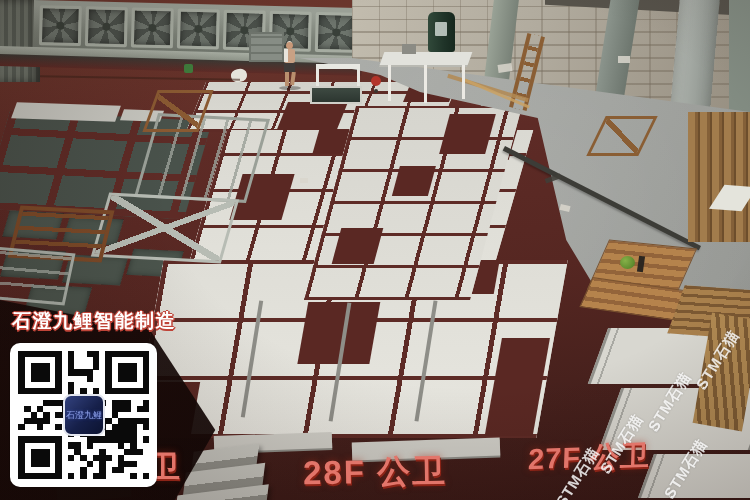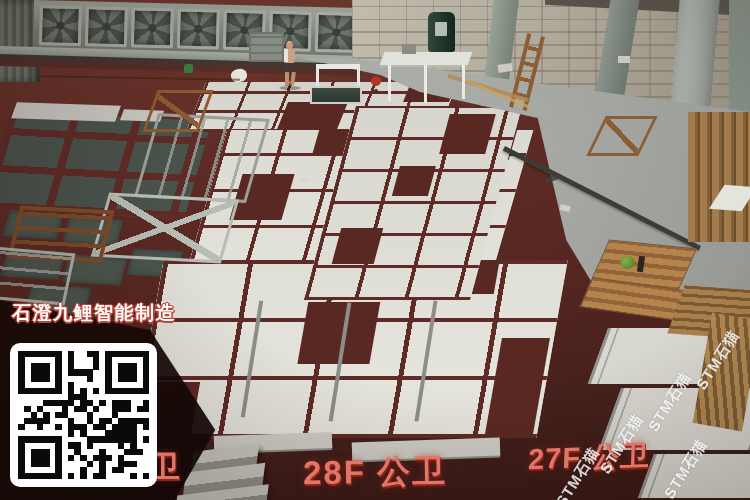--- a/index.html
+++ b/index.html
@@ -146,21 +146,21 @@
   .wm .tx{position:static;}
   .wm1{left:700px;top:388px;} .wm2{left:652px;top:430px;} .wm3{left:604px;top:472px;}
   .wm4{left:560px;top:505px;} .wm5{left:668px;top:497px;}
 
   .flabel{color:#e2756a;font-weight:bold;white-space:nowrap;z-index:6;
     text-shadow:0 0 7px rgba(160,40,22,.6),1px 2px 0 #8a2418;}
   .flabel-left{left:118px;top:446px;font-size:31px;z-index:5;}
   .flabel-center{left:303px;top:450px;font-size:33px;letter-spacing:2px;transform:rotate(-1deg);}
   .flabel-right{left:528px;top:438px;font-size:29px;letter-spacing:1px;transform:rotate(-2deg) skewX(-4deg);}
 
-  .brand{left:12px;top:300px;font-size:19px;font-weight:bold;color:#ffffff;letter-spacing:1.5px;white-space:nowrap;z-index:20;
+  .brand{left:12px;top:308px;font-size:19px;font-weight:bold;color:#ffffff;letter-spacing:1.5px;white-space:nowrap;z-index:20;
     text-shadow:-1.5px 0 #bf4438,1.5px 0 #bf4438,0 -1.5px #bf4438,0 1.5px #bf4438,1px 1px #bf4438;}
   .phone{left:6px;top:310px;font-size:31px;font-weight:bold;color:#eba89e;letter-spacing:0;white-space:nowrap;z-index:20;
     text-shadow:-1.5px 0 #fff,1.5px 0 #fff,0 -1.5px #fff,0 1.5px #fff,-1px -1px #fff,1px 1px #fff;}
 
   .qr{left:10px;top:343px;width:147px;height:144px;background:#fff;border-radius:10px;z-index:10;box-shadow:0 0 0 1px rgba(0,0,0,.15);}
   .qrgrid{left:8px;top:8px;width:131px;height:128px;}
   .qm{background:#0a0a0a;}
   .qrlogo{left:53px;top:51px;width:42px;height:42px;border-radius:8px;border:2px solid #e3e6ef;z-index:11;
     background:linear-gradient(135deg,#33427f 0%,#16204a 55%,#0c1330 100%);
     display:flex;align-items:center;justify-content:center;
@@ -535,15 +535,16 @@
         <div class="qm" style="left: 25px; top: 121.9px; width: 6.5px; height: 6.4px;"></div>
         <div class="qm" style="left: 31.2px; top: 121.9px; width: 6.5px; height: 6.4px;"></div>
         <div class="qm" style="left: 37.4px; top: 121.9px; width: 6.5px; height: 6.4px;"></div>
         <div class="qm" style="left: 49.9px; top: 121.9px; width: 6.5px; height: 6.4px;"></div>
         <div class="qm" style="left: 62.4px; top: 121.9px; width: 6.5px; height: 6.4px;"></div>
         <div class="qm" style="left: 74.9px; top: 121.9px; width: 6.5px; height: 6.4px;"></div>
         <div class="qm" style="left: 81.1px; top: 121.9px; width: 6.5px; height: 6.4px;"></div>
         <div class="qm" style="left: 112.3px; top: 121.9px; width: 6.5px; height: 6.4px;"></div>
         <div class="qm" style="left: 124.8px; top: 121.9px; width: 6.5px; height: 6.4px;"></div>
       </div>
+    <div class="qrlogo">石澄九鲤</div>
   </div>
 
 </div>
 
 </body></html>

